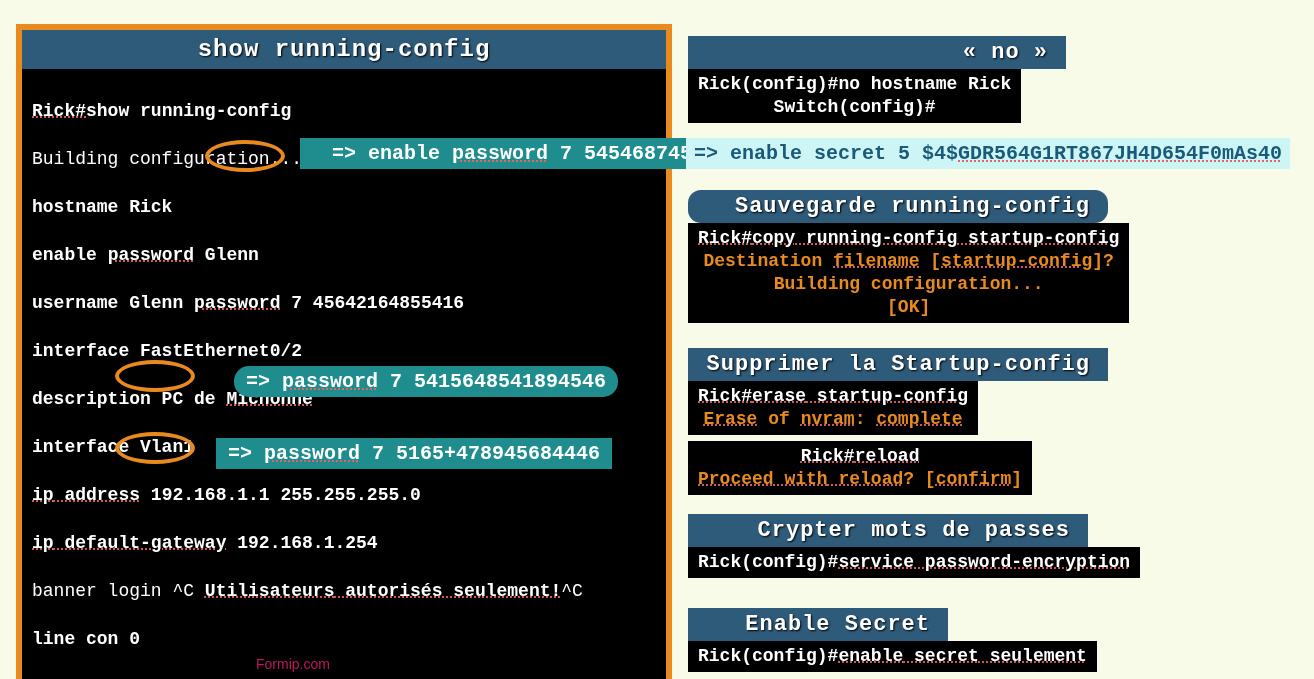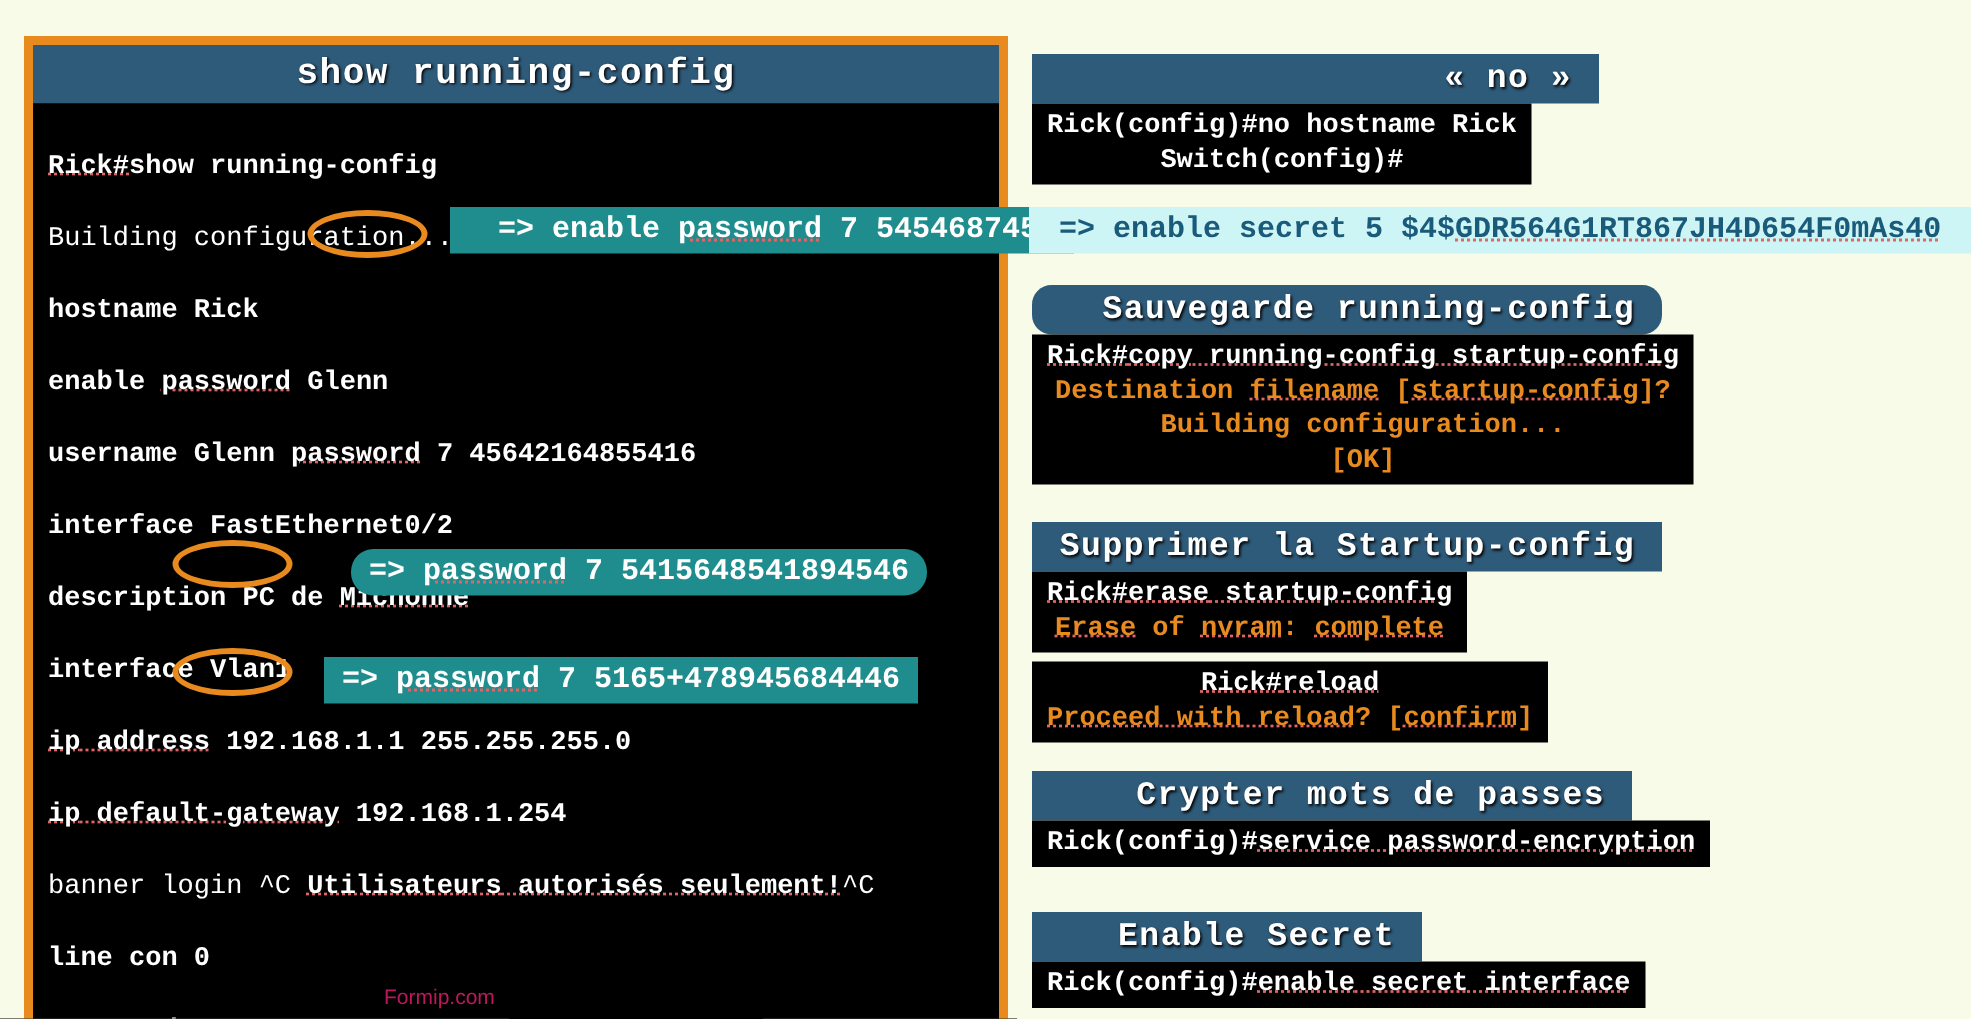--- a/index.html
+++ b/index.html
@@ -64,21 +64,21 @@
     font-family: "Courier New", monospace;
   }
   .callout .ul { text-decoration: underline; text-decoration-style: dotted; text-decoration-color: #e06666; }
   
   .callout-light {
     position: absolute;
     background: #cdf5f5;
     color: #1a5a7a;
     font-weight: bold;
     font-size: 20px;
-    padding: 4px 20px;
+    padding: 4px 8px;
     white-space: nowrap;
     font-family: "Courier New", monospace;
   }
   .callout-light .ul { text-decoration: underline; text-decoration-style: dotted; text-decoration-color: #e06666; }
   
   .side { position: absolute; }
   .side-header {
     background: #2f5b7a;
     color: #fff;
     font-weight: bold;
@@ -181,16 +181,16 @@
 <span class="o"><span class="ul">Proceed</span><span class="ul"> with</span><span class="ul"> reload</span><span>? [</span><span class="ul">confirm</span><span>]</span></span></div>
 </div>
 
 <div class="side" style="left:688px; top:514px;">
   <div class="side-header" style="width:400px;">Crypter mots de passes</div><br>
   <div class="side-body"><span>Rick(config)#</span><span class="ul">service</span><span class="ul"> password-encryption</span></div>
 </div>
 
 <div class="side" style="left:688px; top:608px;">
   <div class="side-header" style="width:260px;">Enable Secret</div><br>
-  <div class="side-body"><span>Rick(config)#</span><span class="ul">enable</span><span class="ul"> secret</span><span class="ul"> interface</span></div>
+  <div class="side-body"><span>Rick(config)#</span><span class="ul">enable</span><span class="ul"> secret</span><span class="ul"> seulement</span></div>
 </div>
 
 <div class="watermark" style="left:256px; top:656px;">Formip.com</div>
 
 </body></html>

